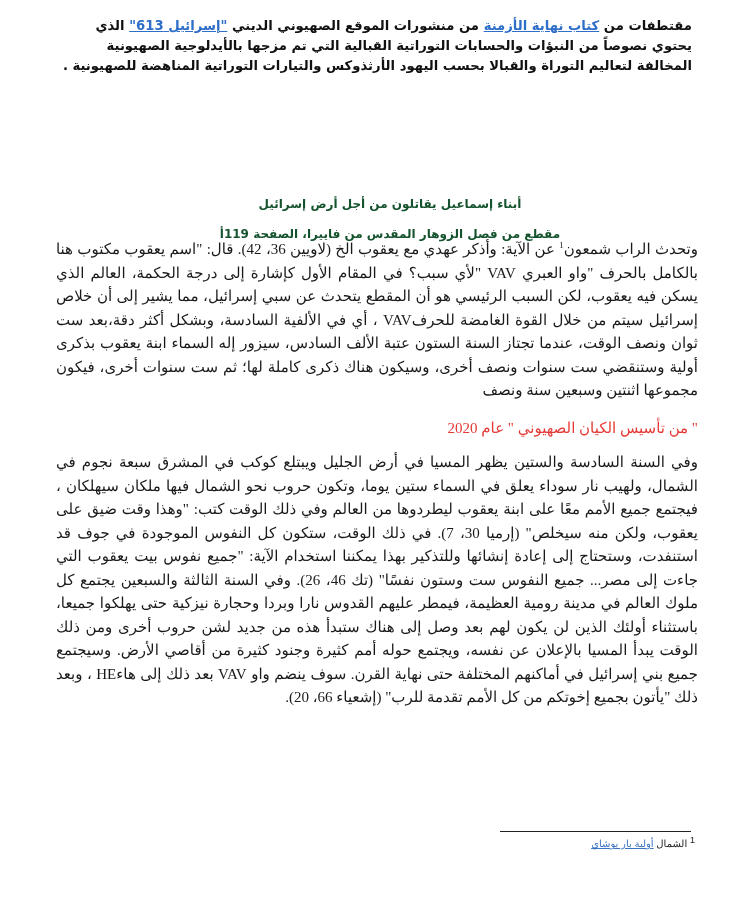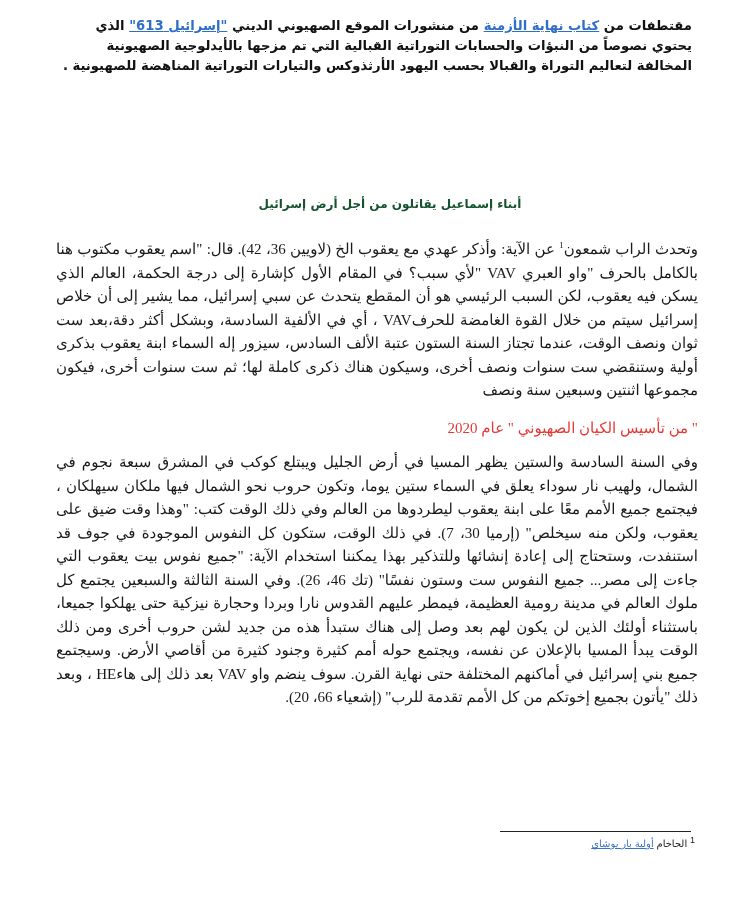--- a/index.html
+++ b/index.html
@@ -106,25 +106,26 @@
   </style>
 </head>
 <body>
 
 <div class="page">
 
   <div class="intro"><span>مقتطفات من </span><a>كتاب نهاية الأزمنة</a><span> من منشورات الموقع الصهيوني الديني </span><a>"إسرائيل 613"</a><span> الذي يحتوي نصوصاً من النبؤات والحسابات التوراتية القبالية التي تم مزجها بالأيدلوجية الصهيونية المخالفة لتعاليم التوراة والقبالا بحسب اليهود الأرثذوكس والتيارات التوراتية المناهضة للصهيونية .</span></div>
 
   <div class="title-block">
     <div>أبناء إسماعيل يقاتلون من أجل أرض إسرائيل</div>
+    <div>مقطع من فصل الزوهار المقدس من فاييرا، الصفحة 119أ</div>
   </div>
 
   <div class="body-text">
     <p><span>وتحدث الراب شمعون</span><sup>1</sup><span>  عن الآية: وأذكر عهدي مع يعقوب الخ (لاويين 36، 42). قال: "اسم يعقوب مكتوب هنا بالكامل بالحرف "واو العبري VAV "لأي سبب؟ في المقام الأول كإشارة إلى درجة الحكمة، العالم الذي يسكن فيه يعقوب، لكن السبب الرئيسي هو أن المقطع يتحدث عن سبي إسرائيل، مما يشير إلى أن خلاص إسرائيل سيتم من خلال القوة الغامضة للحرفVAV ، أي في الألفية السادسة، وبشكل أكثر دقة،بعد ست ثوان ونصف الوقت، عندما تجتاز السنة الستون عتبة الألف السادس، سيزور إله السماء ابنة يعقوب بذكرى أولية وستنقضي ست سنوات ونصف أخرى، وسيكون هناك ذكرى كاملة لها؛ ثم ست سنوات أخرى، فيكون مجموعها اثنتين وسبعين سنة ونصف</span></p>
     <p class="red-heading">" من تأسيس الكيان الصهيوني " عام 2020</p>
     <p>وفي السنة السادسة والستين يظهر المسيا في أرض الجليل ويبتلع كوكب في المشرق سبعة نجوم في الشمال، ولهيب نار سوداء يعلق في السماء ستين يوما، وتكون حروب نحو الشمال فيها ملكان سيهلكان ، فيجتمع جميع الأمم معًا على ابنة يعقوب ليطردوها من العالم وفي ذلك الوقت كتب: "وهذا وقت ضيق على يعقوب، ولكن منه سيخلص" (إرميا 30، 7). في ذلك الوقت، ستكون كل النفوس الموجودة في جوف قد استنفدت، وستحتاج إلى إعادة إنشائها وللتذكير بهذا يمكننا استخدام الآية: "جميع نفوس بيت يعقوب التي جاءت إلى مصر... جميع النفوس ست وستون نفسًا" (تك 46، 26). وفي السنة الثالثة والسبعين يجتمع كل ملوك العالم في مدينة رومية العظيمة، فيمطر عليهم القدوس نارا وبردا وحجارة نيزكية حتى يهلكوا جميعا، باستثناء أولئك الذين لن يكون لهم بعد وصل إلى هناك ستبدأ هذه من جديد لشن حروب أخرى ومن ذلك الوقت يبدأ المسيا بالإعلان عن نفسه، ويجتمع حوله أمم كثيرة وجنود كثيرة من أقاصي الأرض. وسيجتمع جميع بني إسرائيل في أماكنهم المختلفة حتى نهاية القرن. سوف ينضم واو VAV بعد ذلك إلى هاءHE ، وبعد ذلك "يأتون بجميع إخوتكم من كل الأمم تقدمة للرب" (إشعياء 66، 20).</p>
   </div>
 
   <div class="fn-rule"></div>
 
-  <div class="footnote"><sup>1</sup> <span>الحاخام </span><a>أولية بار يوشاي</a></div>
+  <div class="footnote"><sup>1</sup> <span>الشمال </span><a>أولية بار يوشاي</a></div>
 
 </div>
 
 </body></html>

